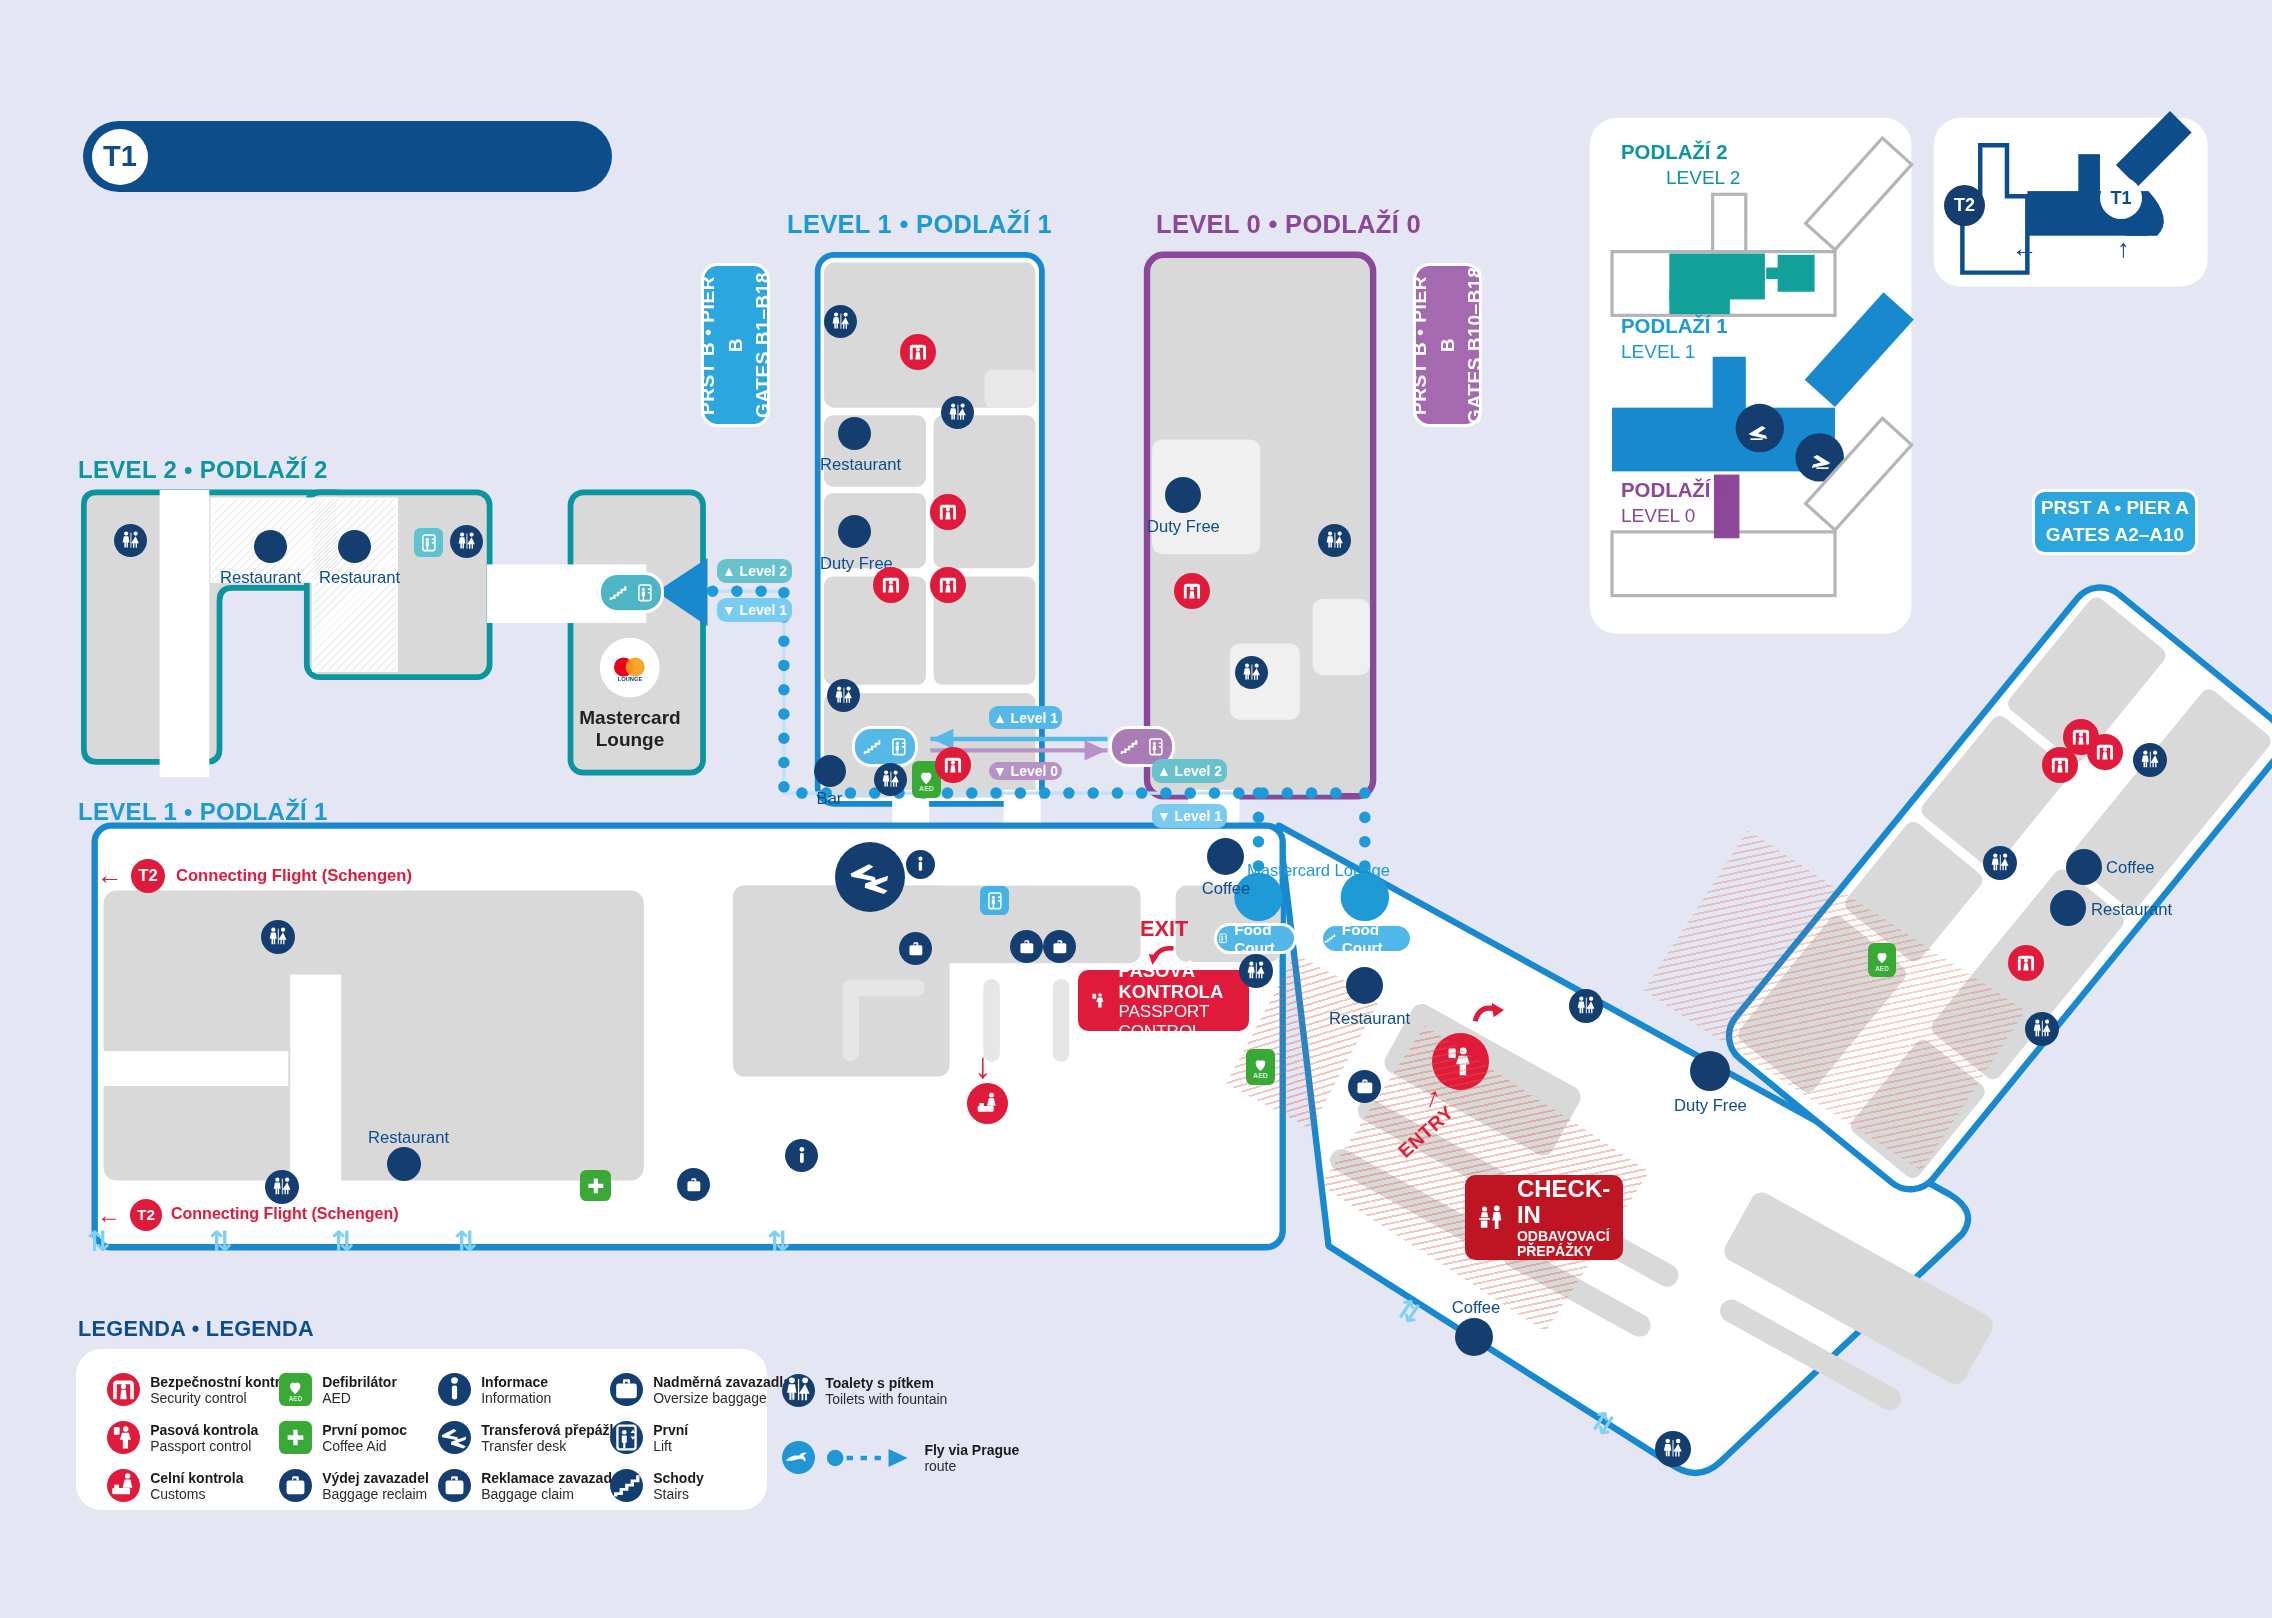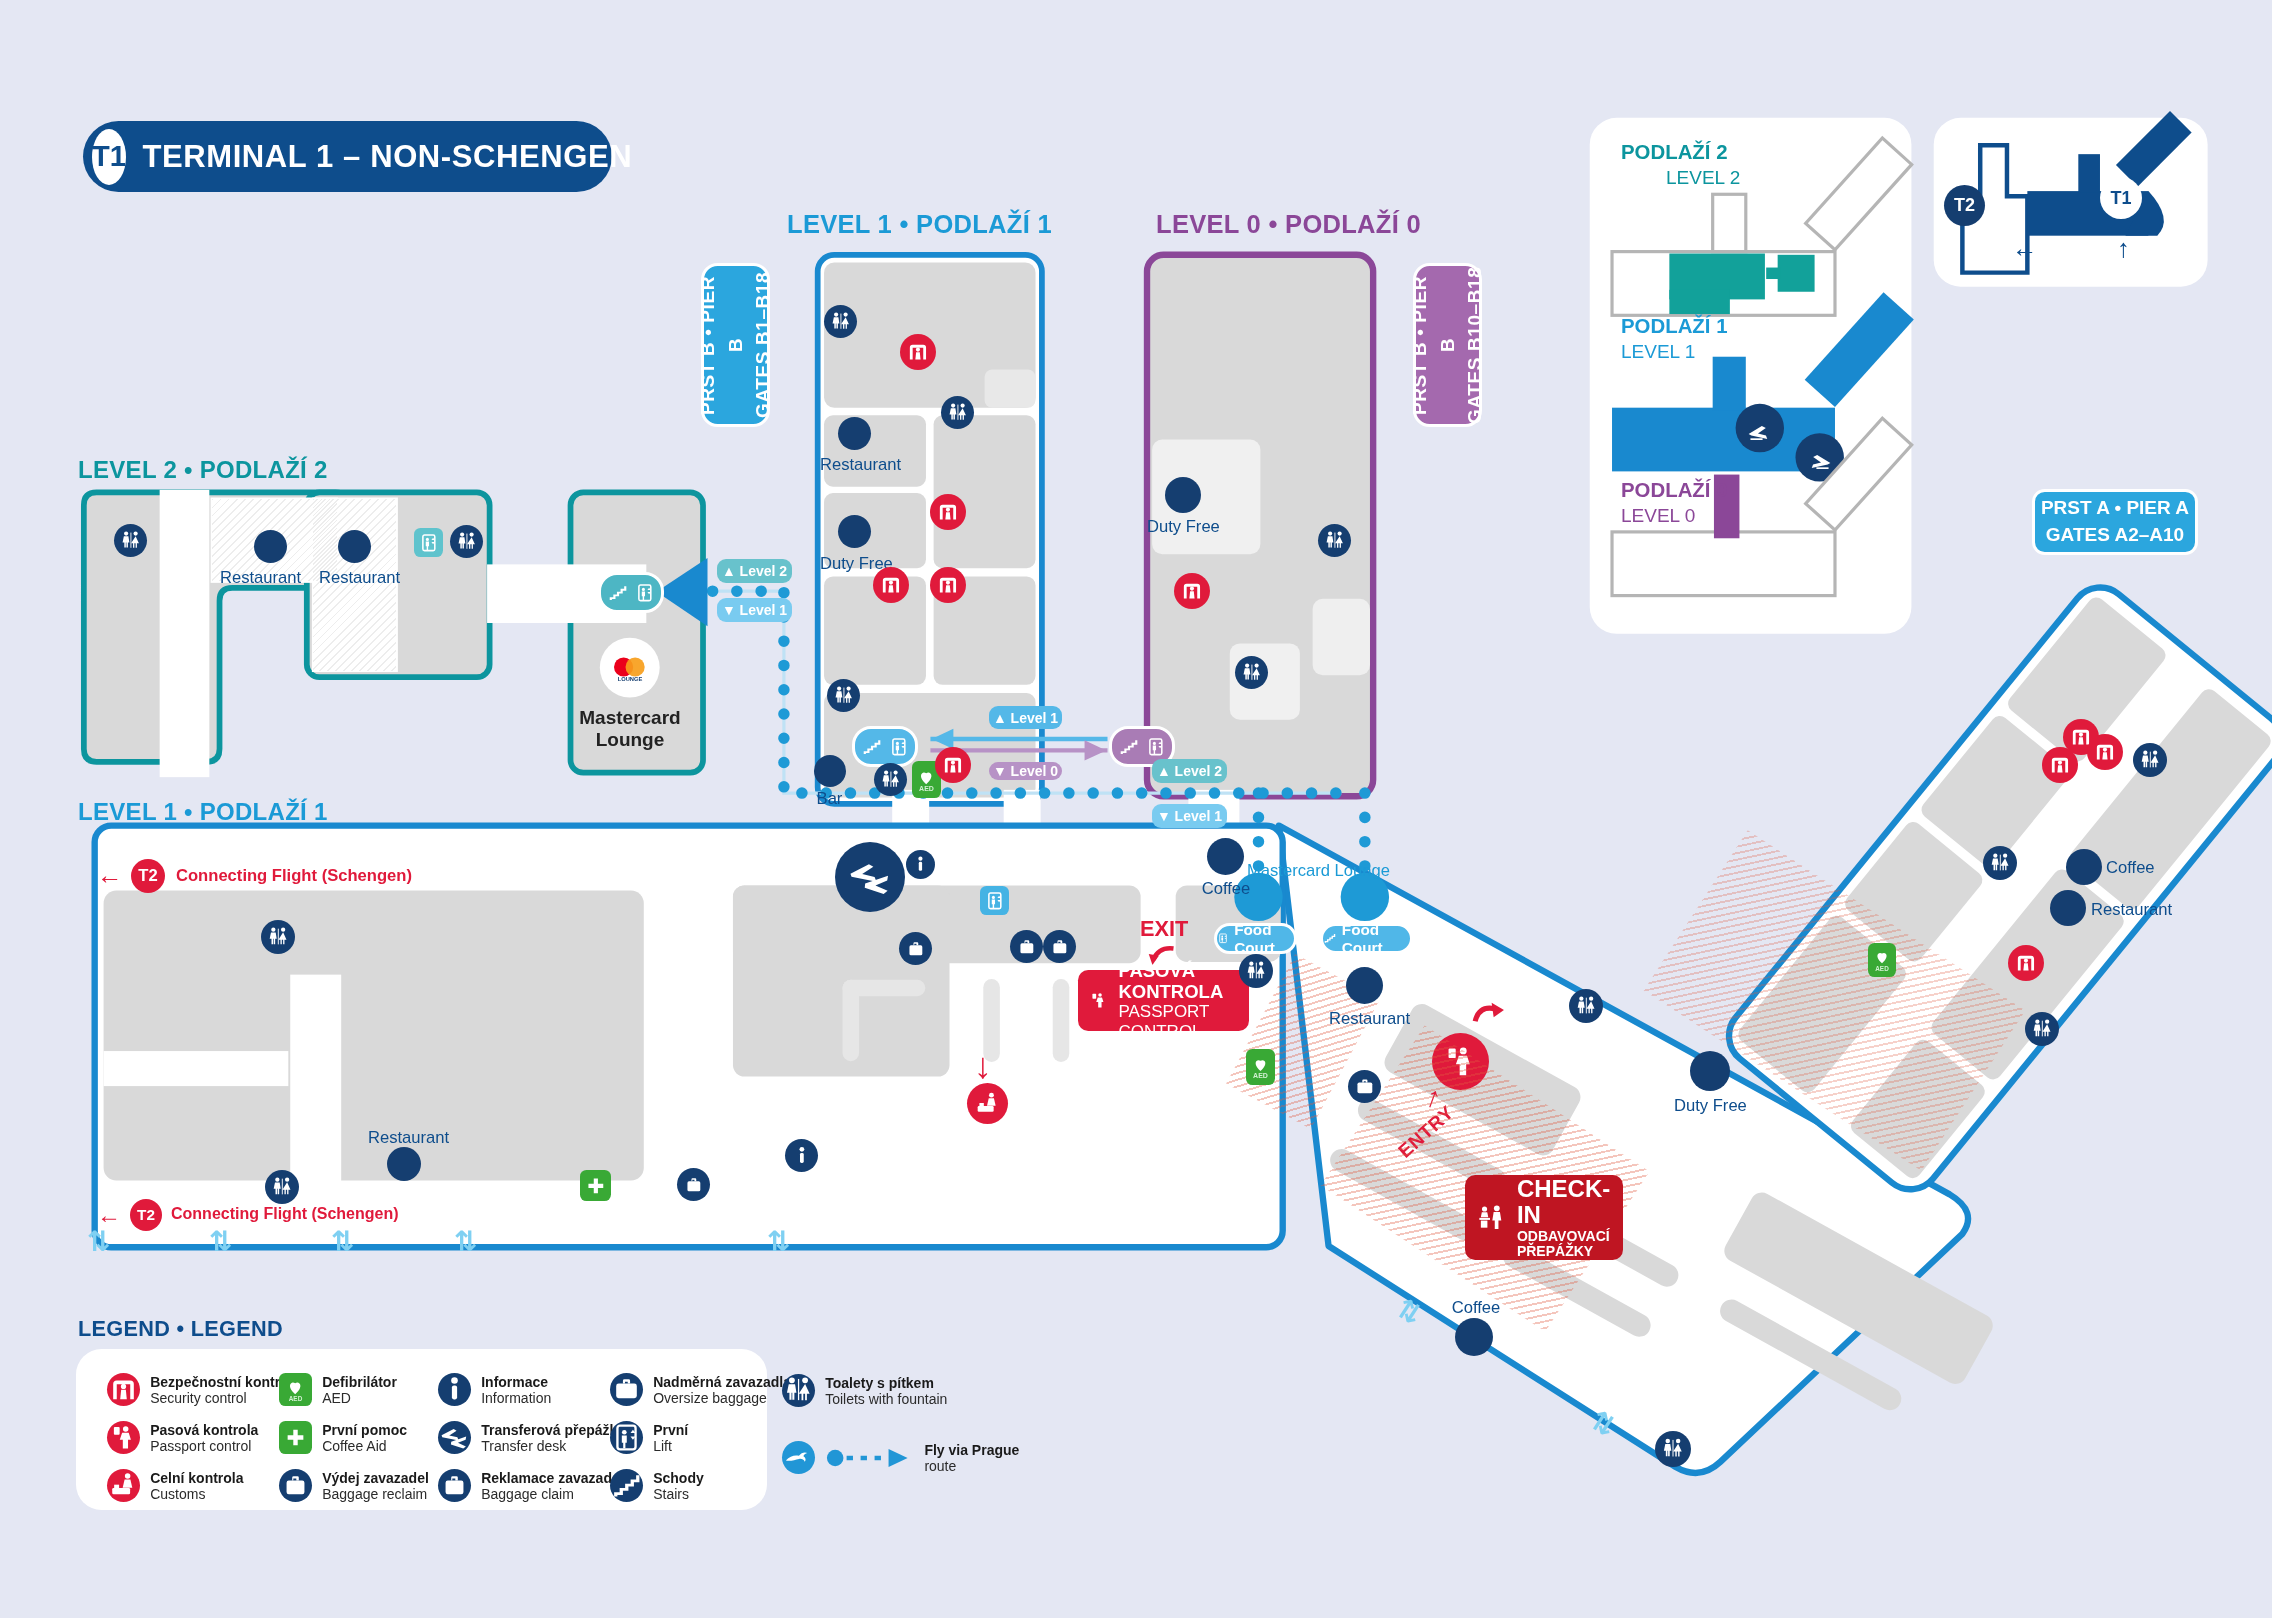--- a/index.html
+++ b/index.html
@@ -270,21 +270,20 @@
         <rect x="3182" y="300" width="190" height="70"></rect>
         <rect x="3262" y="242" width="34" height="60"></rect>
         <rect x="3355" y="245" width="120" height="48" transform="rotate(-45 3355 293)"></rect>
         <path d="M3372 300 q40 44 14 70 h-50 z"></path>
       </g>
     </g>
   </svg>
 
   <div class="abs title-badge">
     <div class="title-circle">T1</div>
-    <div class="title-text">TERMINAL 1 – NON-SCHENGEN</div>
   </div>
 
   <div class="abs lvl c-blue" style="left:787px;top:210px">LEVEL 1  •  PODLAŽÍ 1</div>
   <div class="abs lvl c-purple" style="left:1156px;top:210px">LEVEL 0  •  PODLAŽÍ 0</div>
   <div class="abs lvl c-teal" style="left:78px;top:456px;font-size:24px">LEVEL 2  •  PODLAŽÍ 2</div>
   <div class="abs lvl c-blue" style="left:78px;top:798px;font-size:24px">LEVEL 1  •  PODLAŽÍ 1</div>
 
   <div class="abs pier-badge-v bg-lblue" style="left:701px;top:263px">
     <div class="vtxt"><span>PRST B • PIER B</span><br><span>GATES B1–B18</span></div>
   </div>
@@ -668,21 +667,21 @@
         <use href="#p-people"></use>
       </svg>
     </div>
   <div class="abs sq green" style="left:1868px;top:943px;width:28px;height:34px;flex-direction:column">
     <svg viewBox="0 0 24 24" fill="#fff" style="width:18px;height:18px">
         <use href="#p-heart"></use>
       </svg>
     <span style="color:#d2f0d2;font-size:6.4px;font-weight:bold;margin-top:-1.9px">AED</span>
   </div>
 
-  <div class="abs lvl c-navy" style="left:78px;top:1316px;font-size:21.7px">LEGEND  •  LEGEND</div>
+  <div class="abs lvl c-navy" style="left:78px;top:1316px;font-size:21.7px">LEGENDA  •  LEGENDA</div>
   <div class="abs legend-panel">
 
     <div class="lg-item" style="left:31px;top:24px">
       <div class="lg-ic ic red">
           <svg viewBox="0 0 24 24" fill="#fff">
             <use href="#p-security"></use>
           </svg>
         </div>
       <div>
           <div class="lg-cs">Bezpečnostní kontrola</div>

